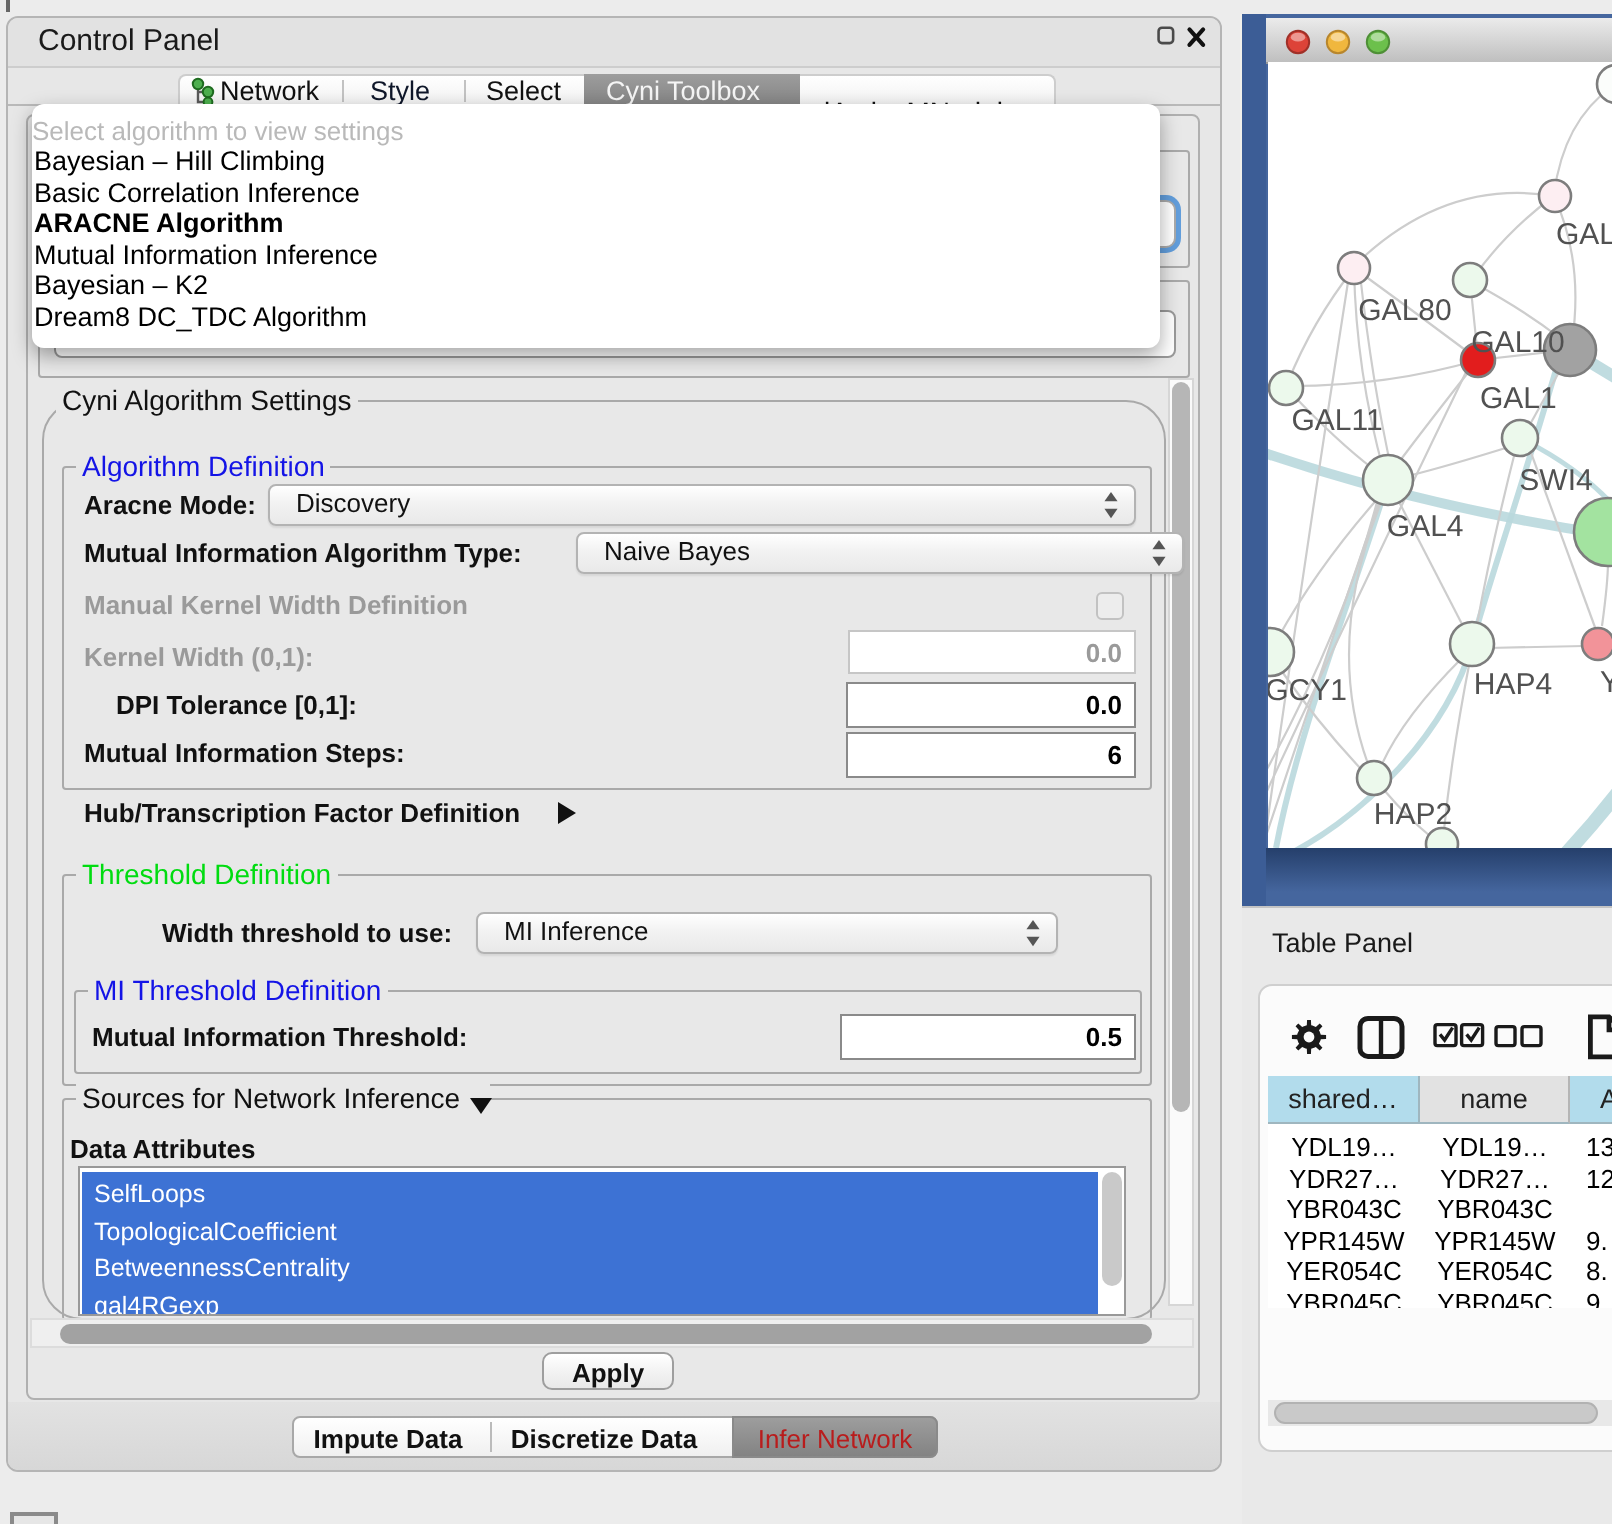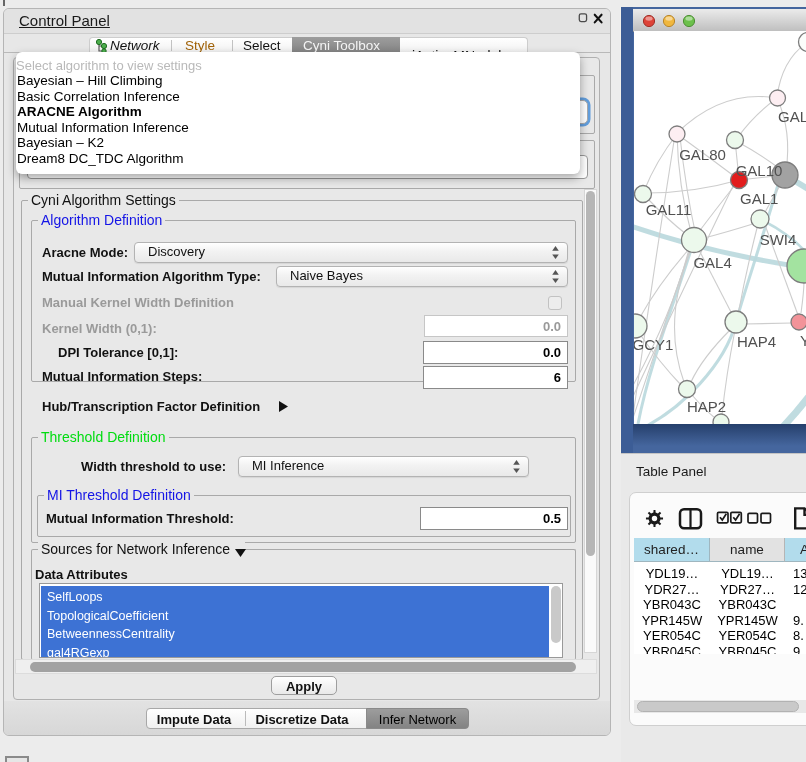--- a/index.html
+++ b/index.html
@@ -17,71 +17,71 @@
   .gtitle{position:absolute;top:-9px;left:6px;background:#e8e8e8;padding:0 3px;font-size:14px;white-space:nowrap;}
 </style>
 </head>
 <body>
 
 <div class="abs" style="left:3px;top:0;width:2px;height:6px;background:#666;"></div>
 
 <div class="abs" style="left:3px;top:8px;width:608px;height:728px;background:#e7e7e7;border:1px solid #b5b5b5;border-radius:6px;box-sizing:border-box;"></div>
 
 <div class="abs" style="left:4px;top:9px;width:606px;height:24px;background:#e2e2e2;border-bottom:1px solid #cdcdcd;border-radius:5px 5px 0 0;"></div>
-<div class="abs" style="left:19px;top:12px;font-size:15px;color:#1a1a1a;text-decoration:underline;">Control Panel</div>
+<div class="abs" style="left:19px;top:12px;font-size:15px;color:#1a1a1a;">Control Panel</div>
 
 <svg class="abs" style="left:578px;top:13px;" width="30" height="12" viewBox="0 0 34 14">
   <rect x="1" y="1" width="8.5" height="9" rx="2" fill="none" stroke="#4a4a4a" stroke-width="1.5"></rect>
   <path d="M19 2 L27 11 M27 2 L19 11" stroke="#111" stroke-width="2.4" stroke-linecap="round"></path>
 </svg>
 
 <div class="abs" style="left:89px;top:37px;width:437px;height:15px;background:linear-gradient(#ffffff,#f1f1f1);border:1px solid #cdcdcd;border-bottom:none;border-radius:4px 4px 0 0;"></div>
 <div class="abs" style="left:171px;top:40px;width:1px;height:11px;background:#c2c2c2;"></div>
 <div class="abs" style="left:232px;top:40px;width:1px;height:11px;background:#c2c2c2;"></div>
 <div class="abs" style="left:292px;top:37px;width:108px;height:15px;background:linear-gradient(#9d9d9d,#858585);"></div>
 <div class="abs" style="left:4px;top:52px;width:606px;height:1px;background:#b9b9b9;"></div>
 <svg class="abs" style="left:95px;top:38px;" width="14" height="15" viewBox="0 0 14 15">
   <path d="M4 5 L4 13 L8 13 M4 8 L8 8" stroke="#5a5a5a" stroke-width="1.2" fill="none"></path>
   <circle cx="4" cy="4" r="2.6" fill="#4daf4e" stroke="#1e6b1f" stroke-width="1"></circle>
   <circle cx="9" cy="8" r="2.6" fill="#4daf4e" stroke="#1e6b1f" stroke-width="1"></circle>
   <circle cx="9" cy="13" r="2.2" fill="#4daf4e" stroke="#1e6b1f" stroke-width="1"></circle>
 </svg>
-<div class="abs" style="left:110px;top:38px;font-size:13.5px;color:#111;font-style:italic;">Network</div>
-<div class="abs" style="left:185px;top:38px;font-size:13.5px;color:#a16207;">Style</div>
+<div class="abs" style="left:110px;top:38px;font-size:13.5px;color:#111;">Network</div>
+<div class="abs" style="left:185px;top:38px;font-size:13.5px;color:#0f172a;">Style</div>
 <div class="abs" style="left:243px;top:38px;font-size:13.5px;color:#111;">Select</div>
 <div class="abs" style="left:303px;top:38px;font-size:13.5px;color:#f5f5f5;">Cyni Toolbox</div>
 <div class="abs" style="left:412px;top:48px;font-size:14px;color:#111;">jActiveMNodules</div>
 
 <div class="abs" style="left:13px;top:57px;width:587px;height:643px;border:1px solid #b0b0b0;border-radius:4px;background:#e8e8e8;box-sizing:border-box;"></div>
 
 <div class="gbox" style="left:19px;top:75px;width:574px;height:57px;"></div>
 <div class="abs" style="left:27px;top:100px;width:561px;height:24px;background:#fff;border:1px solid #aaa;border-radius:5px;box-shadow:0 0 0 2.5px rgba(74,144,217,.85);box-sizing:border-box;"></div>
 <div class="gbox" style="left:19px;top:140px;width:574px;height:47px;"></div>
 <div class="abs" style="left:27px;top:155px;width:561px;height:24px;background:#fff;border:1px solid #999;border-radius:4px;box-sizing:border-box;"></div>
 
 <div class="abs" style="left:584px;top:189px;width:13px;height:464px;background:#fafafa;border:1px solid #d6d6d6;box-sizing:border-box;"></div>
 <div class="abs" style="left:586px;top:191px;width:9px;height:365px;background:#b6b6b6;border-radius:5px;"></div>
 
-<div class="gbox" style="left:21px;top:200px;width:560px;height:458px;">
+<div class="gbox" style="left:21px;top:200px;width:560px;height:458px;border-radius:20px;">
   <div class="gtitle" style="color:#111;">Cyni Algorithm Settings</div>
 </div>
 
-<div class="gbox" style="left:31px;top:220px;width:543px;height:160px;">
+<div class="gbox" style="left:31px;top:233px;width:543px;height:160px;">
   <div class="gtitle" style="color:#1414e6;">Algorithm Definition</div>
 </div>
 <div class="lbl" style="position:absolute;left:42px;top:245px;">Aracne Mode:</div>
 <div class="combo" style="left:134px;top:242px;width:432px;">
   <span class="ct">Discovery</span>
   <svg class="ar" viewBox="0 0 9 16">
       <path d="M4.5 1 L8 6 L1 6 Z" fill="#555"></path>
       <path d="M4.5 15 L8 10 L1 10 Z" fill="#555"></path>
     </svg>
 </div>
 <div class="lbl" style="position:absolute;left:42px;top:269px;">Mutual Information Algorithm Type:</div>
-<div class="combo" style="left:276px;top:266px;width:290px;">
+<div class="combo" style="left:288px;top:266px;width:290px;padding-left:12px;">
   <span class="ct">Naive Bayes</span>
   <svg class="ar" viewBox="0 0 9 16">
       <path d="M4.5 1 L8 6 L1 6 Z" fill="#555"></path>
       <path d="M4.5 15 L8 10 L1 10 Z" fill="#555"></path>
     </svg>
 </div>
 <div class="lbl" style="position:absolute;left:42px;top:295px;color:#9a9a9a;">Manual Kernel Width Definition</div>
 <div class="abs" style="left:548px;top:296px;width:14px;height:14px;background:#ededed;border:1px solid #c2c2c2;border-radius:3px;box-sizing:border-box;"></div>
 <div class="lbl" style="position:absolute;left:42px;top:321px;color:#9a9a9a;">Kernel Width (0,1):</div>
 <div class="tfield" style="left:424px;top:315px;width:142px;border:1px solid #c6c6c6;">
@@ -139,21 +139,21 @@
 <div class="abs" style="left:4px;top:701px;width:606px;height:34px;background:linear-gradient(#e2e2e2,#d7d7d7);border-radius:0 0 5px 5px;"></div>
 
 <div class="abs" style="left:271px;top:676px;width:66px;height:19px;background:linear-gradient(#ffffff,#f3f3f3 50%,#e9e9e9);border:1px solid #9e9e9e;border-radius:5px;box-sizing:border-box;"></div>
 <div class="abs" style="left:271px;top:679px;width:66px;text-align:center;font-size:13px;font-weight:bold;color:#111;">Apply</div>
 
 <div class="abs" style="left:146px;top:708px;width:323px;height:21px;background:linear-gradient(#ffffff,#f0f0f0);border:1px solid #a8a8a8;border-radius:4px;box-sizing:border-box;"></div>
 <div class="abs" style="left:245px;top:711px;width:1px;height:15px;background:#bbb;"></div>
 <div class="abs" style="left:366px;top:708px;width:103px;height:21px;background:linear-gradient(#9d9d9d,#838383);border:1px solid #8a8a8a;border-radius:0 4px 4px 0;box-sizing:border-box;"></div>
 <div class="abs" style="left:146px;top:712px;width:96px;text-align:center;font-size:13px;font-weight:bold;color:#111;">Impute Data</div>
 <div class="abs" style="left:246px;top:712px;width:112px;text-align:center;font-size:13px;font-weight:bold;color:#111;">Discretize Data</div>
-<div class="abs" style="left:366px;top:712px;width:103px;text-align:center;font-size:13px;color:#000000;">Infer Network</div>
+<div class="abs" style="left:366px;top:712px;width:103px;text-align:center;font-size:13px;color:#b91c1c;">Infer Network</div>
 
 <div class="abs" style="left:16px;top:52px;width:564px;height:122px;background:#fff;border-radius:6px;box-shadow:0 4px 10px rgba(0,0,0,.35);z-index:40;"></div>
 <div class="abs" style="left:16px;top:58px;width:564px;text-align:left;font-size:13px;color:#b9b9b9;z-index:41;">Select algorithm to view settings</div>
 <div class="abs" style="left:17px;top:73px;font-size:13.5px;color:#000;line-height:15.6px;z-index:41;">Bayesian – Hill Climbing<br>Basic Correlation Inference<br><b>ARACNE Algorithm</b><br>Mutual Information Inference<br>Bayesian – K2<br>Dream8 DC_TDC Algorithm</div>
 
 <div class="abs" style="left:620px;top:7px;width:2px;height:446px;background:#f2f1ec;"></div>
 
 <div class="abs" style="left:621px;top:7px;width:185px;height:446px;background:#45669e;"></div>
 <div class="abs" style="left:621px;top:7px;width:12px;height:446px;background:#3c5d96;"></div>
 

